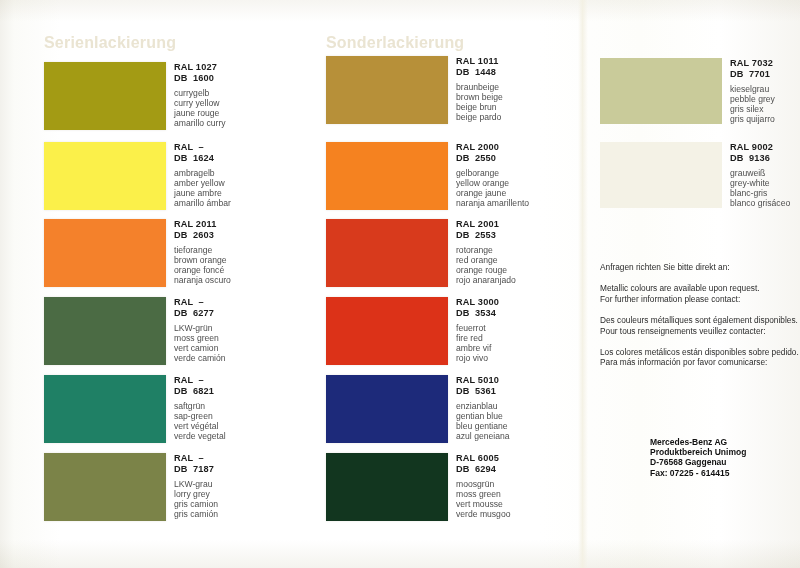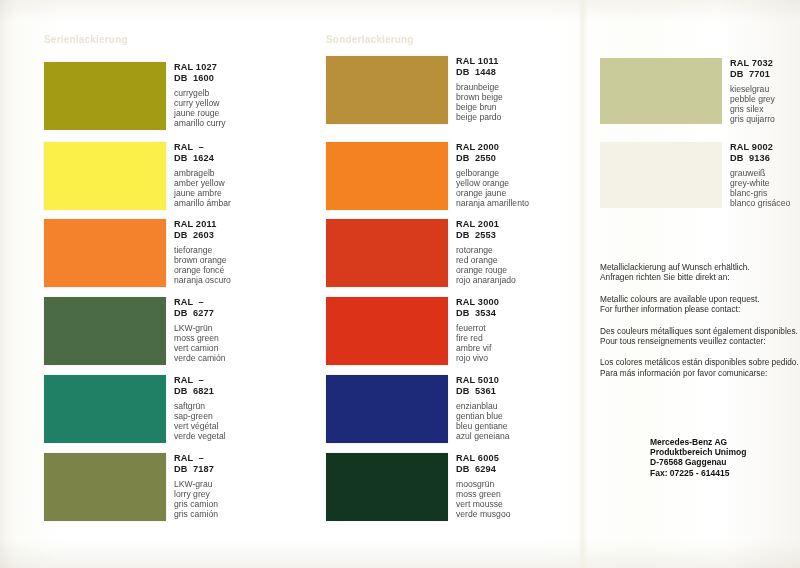--- a/index.html
+++ b/index.html
@@ -40,21 +40,21 @@
     position: absolute;
     top: 0;
   }
   #col-serien { left: 44px;  width: 248px; }
   #col-sonder { left: 326px; width: 248px; }
   #col-right  { left: 600px; width: 200px; }
 
   .col-header {
     position: absolute;
     top: 34px;
-    font-size: 10px;
+    font-size: 16px;
     font-weight: 600;
     letter-spacing: 0.2px;
     color: #eae4d2;
     white-space: nowrap;
   }
   #col-serien .col-header { left: 0px; }
   #col-sonder .col-header { left: 0px; }
 
   .swatch-row {
     position: absolute;
@@ -353,21 +353,20 @@
           <div class="name-line">grauweiß</div>
           <div class="name-line">grey-white</div>
           <div class="name-line">blanc-gris</div>
           <div class="name-line">blanco grisáceo</div>
         </div>
       </div>
     </div>
 
     <div id="metallic-note">
       <div class="note-block">
-        <div class="note-line">Metalliclackierung auf Wunsch erhältlich.</div>
         <div class="note-line">Anfragen richten Sie bitte direkt an:</div>
       </div>
       <div class="note-block">
         <div class="note-line">Metallic colours are available upon request.</div>
         <div class="note-line">For further information please contact:</div>
       </div>
       <div class="note-block">
         <div class="note-line">Des couleurs métalliques sont également disponibles.</div>
         <div class="note-line">Pour tous renseignements veuillez contacter:</div>
       </div>

